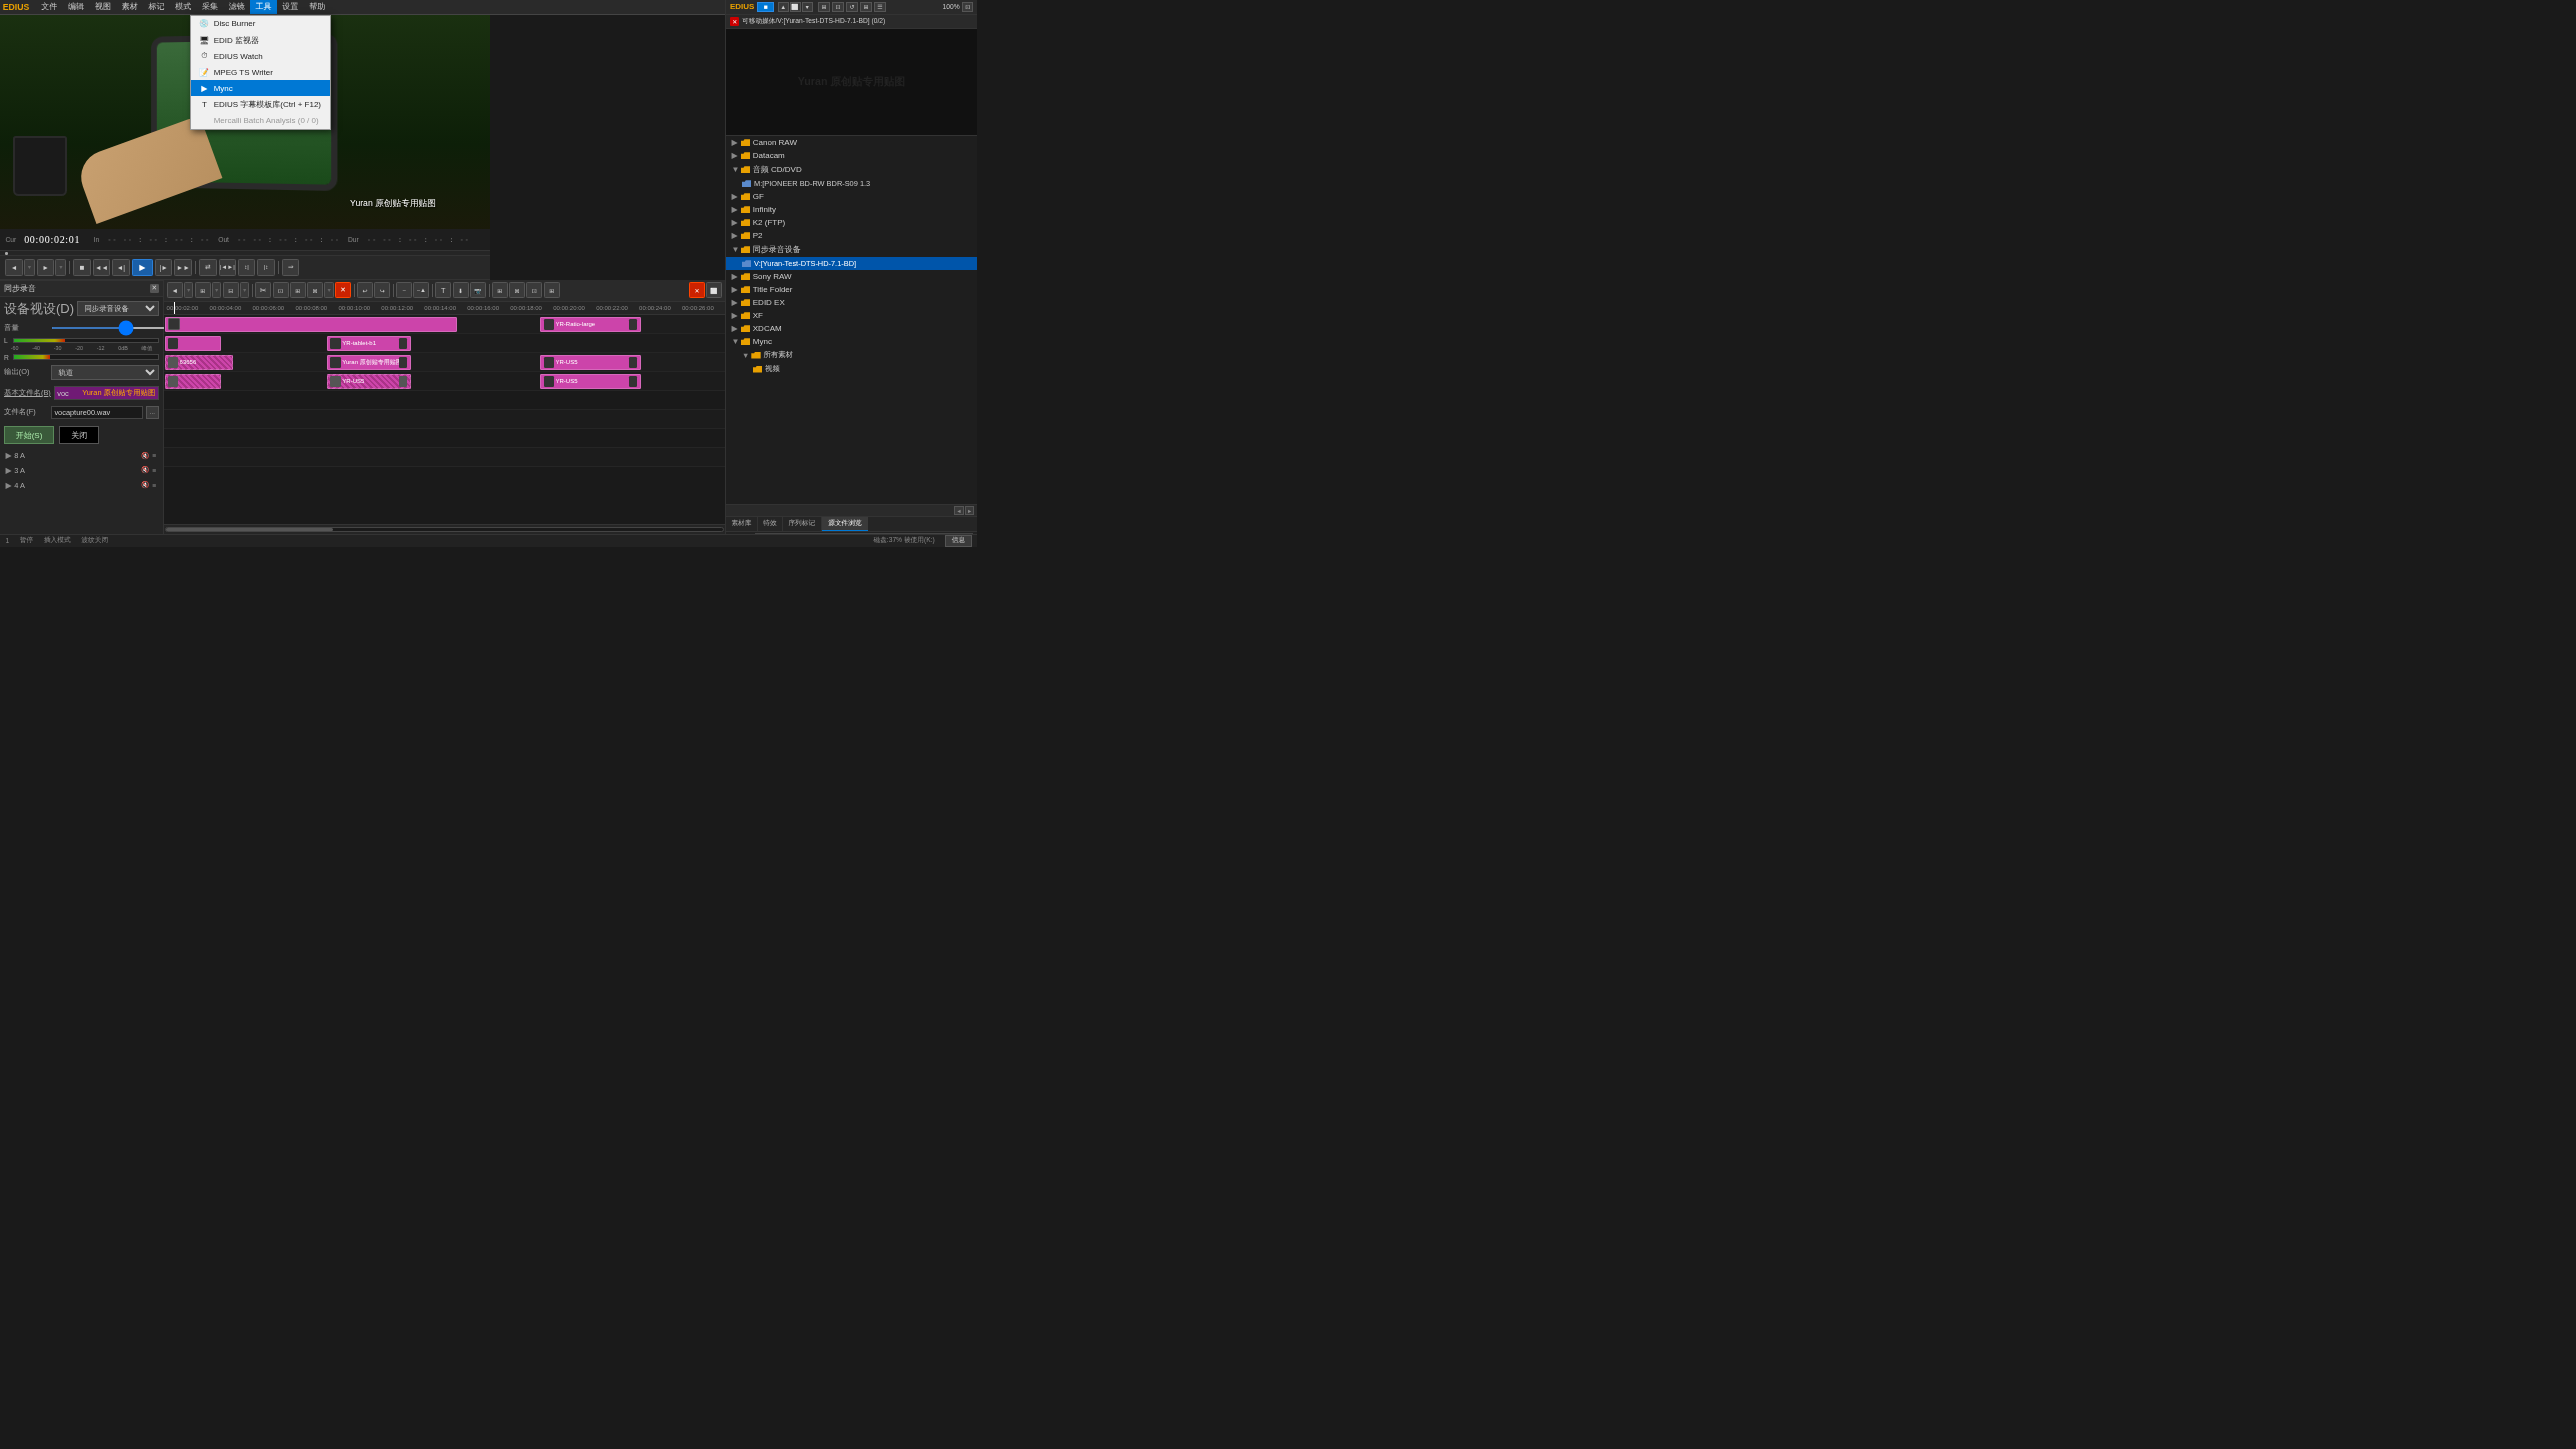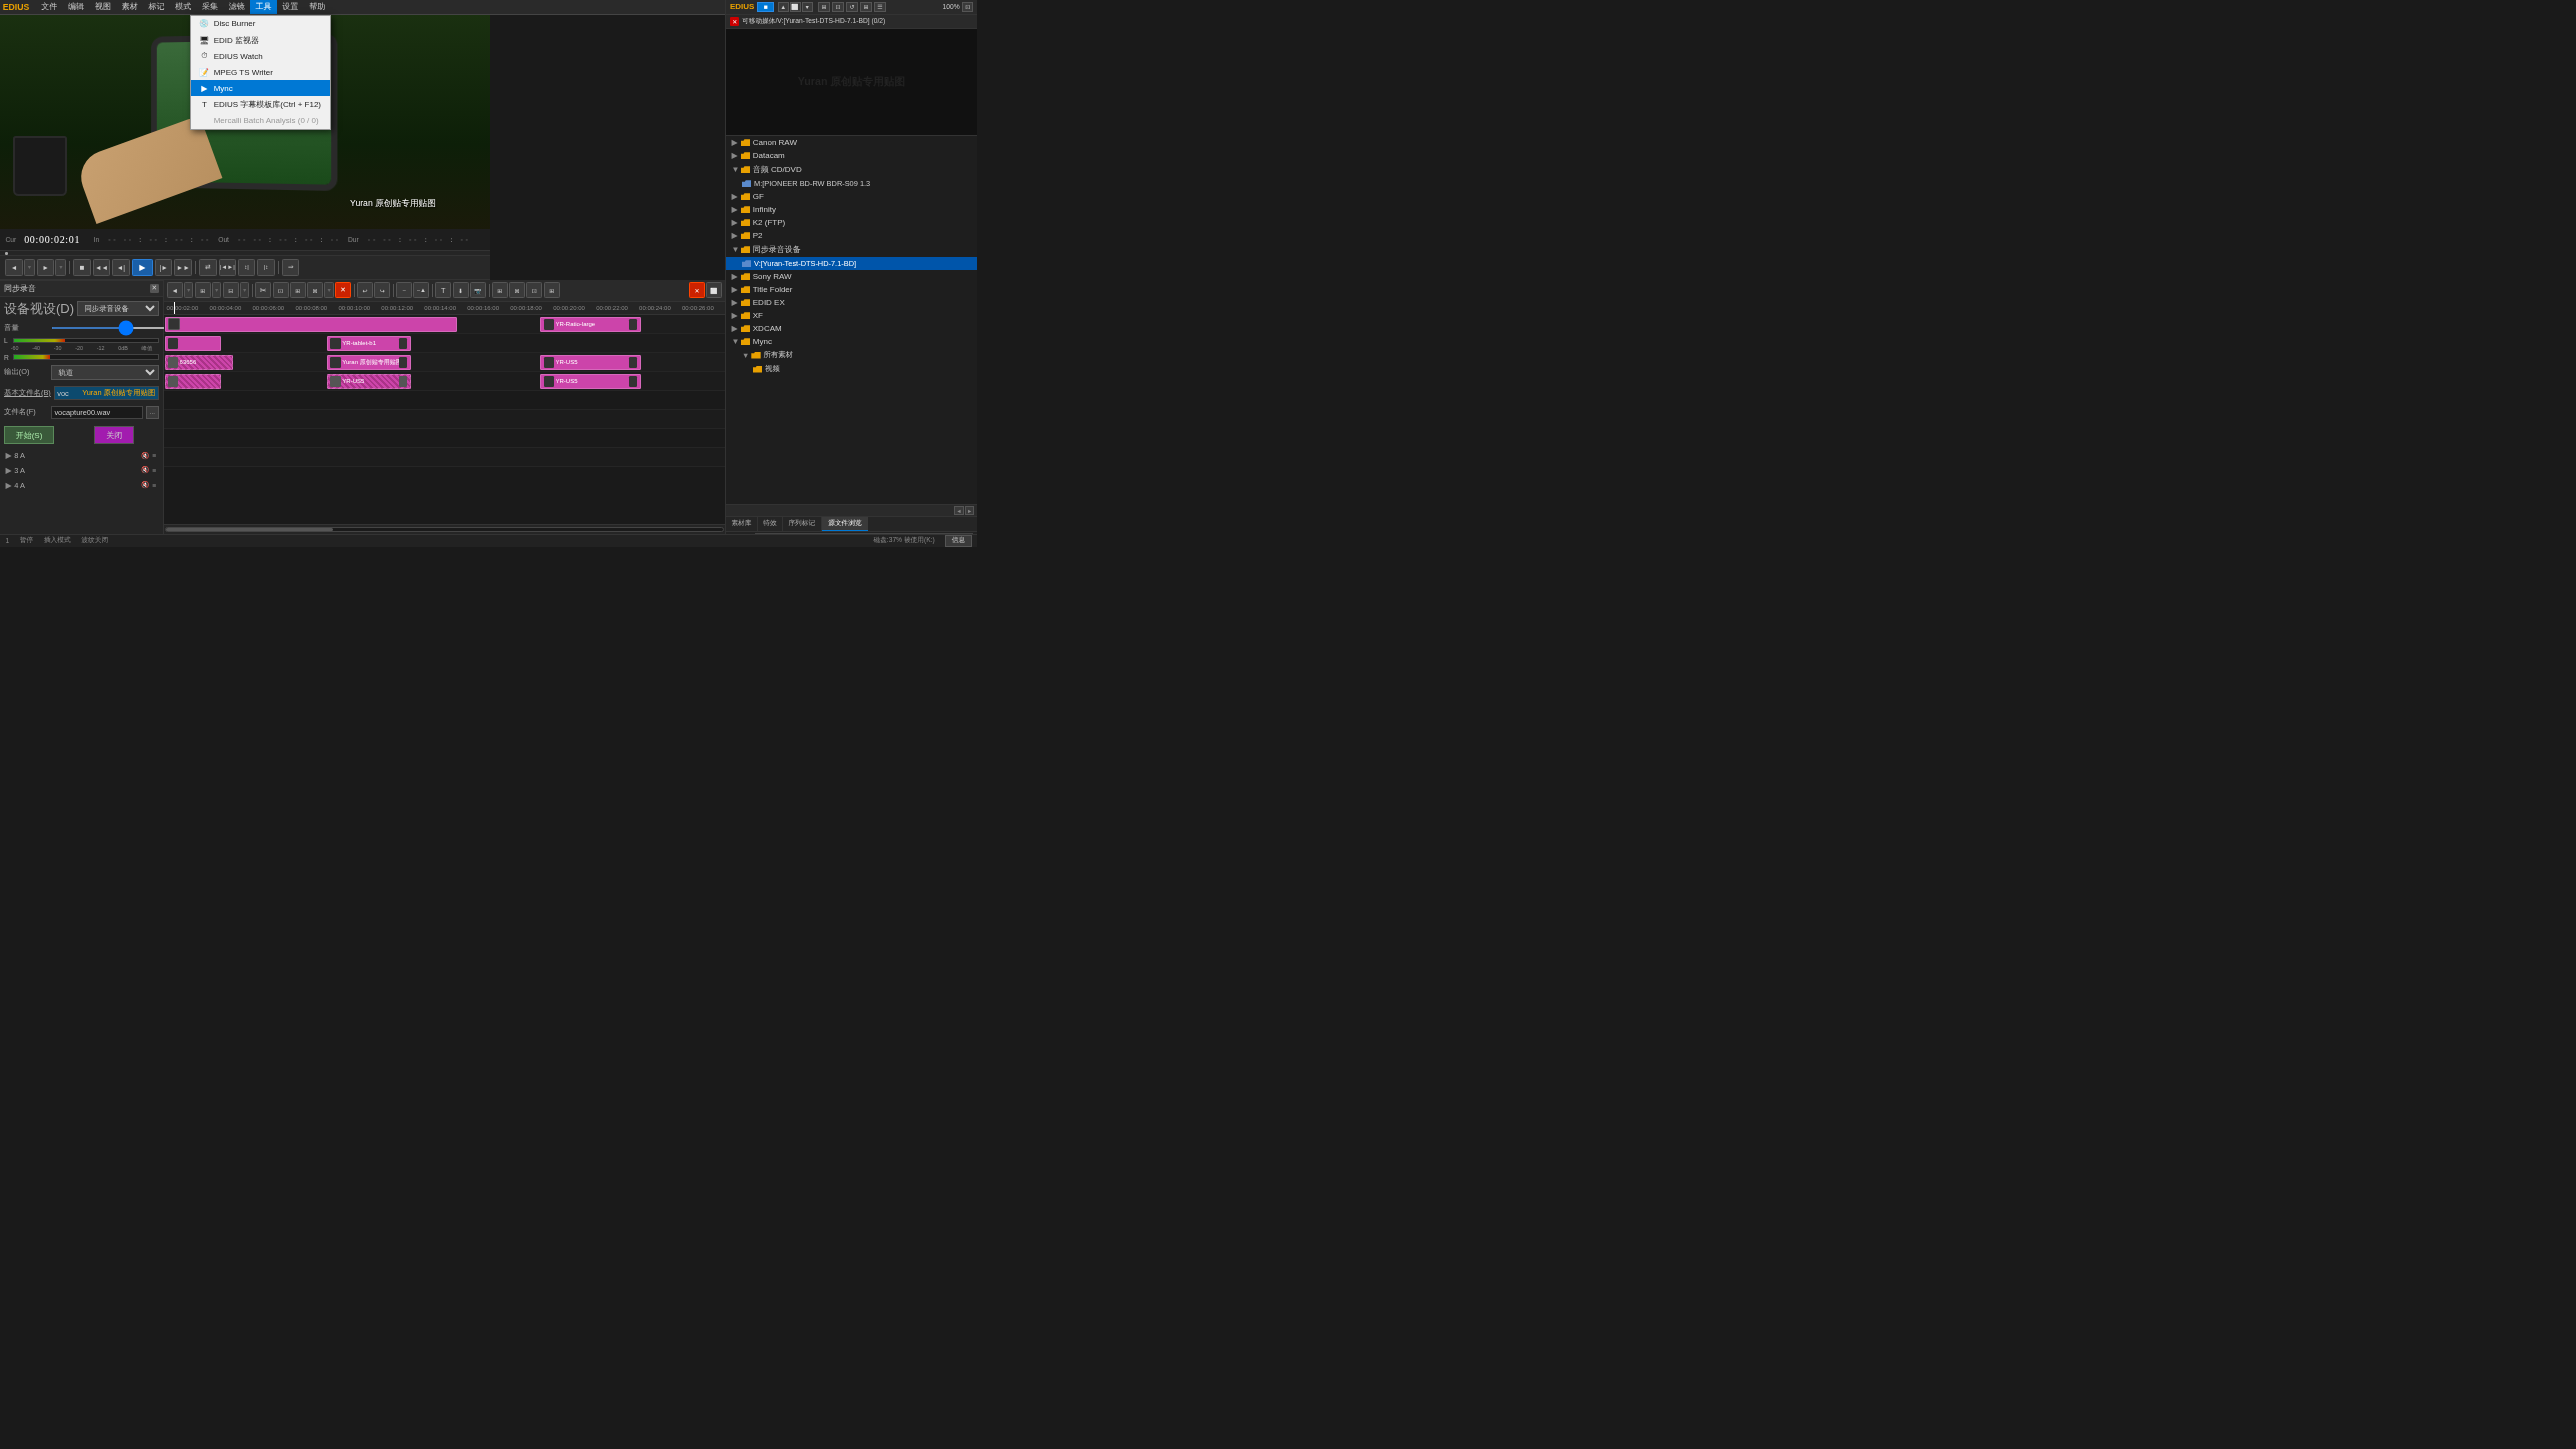--- a/index.html
+++ b/index.html
@@ -242,35 +242,35 @@
 
     <div style="display:flex;align-items:center;padding:2.7px 4px;gap:2.7px;">
       <span style="color:#aaa;font-size:7.4px;min-width:44px;">输出(O)</span>
       <select style="flex:1;background:#3a3a3a;border:0.7px solid #555;color:#ccc;padding:1.3px 2.7px;font-size:7.4px;">
         <option>轨道</option>
       </select>
     </div>
 
     <div style="display:flex;align-items:center;padding:2.7px 4px;gap:2.7px;">
       <span style="color:#aaa;font-size:7.4px;min-width:44px;text-decoration:underline;">基本文件名(B)</span>
-      <div style="flex:1;background:#0c4a6e;border:0.7px solid #444;padding:1.3px 2.7px;display:flex;align-items:flex-end;gap:1.3px;">
+      <div style="flex:1;background:#701a75;border:0.7px solid #444;padding:1.3px 2.7px;display:flex;align-items:flex-end;gap:1.3px;">
         <span style="font-size:7.4px;color:#ccc;flex:1;overflow:hidden;white-space:nowrap;">voc</span>
         <span style="color:#ffaa00;font-size:7.4px;">Yuran 原创贴专用贴图</span>
       </div>
     </div>
 
     <div style="display:flex;align-items:center;padding:2.7px 4px;gap:2.7px;">
       <span style="color:#aaa;font-size:7.4px;min-width:44px;">文件名(F)</span>
       <span style="flex:1;background:#1a1a1a;border:0.7px solid #444;padding:1.3px 2.7px;font-size:7.4px;color:#ccc;">vocapture00.wav</span>
       <button style="width:13.4px;height:13.4px;background:#3a3a3a;border:0.7px solid #555;color:#ccc;cursor:pointer;font-size:6px;">...</button>
     </div>
 
     <div style="display:flex;gap:5.4px;padding:4px;">
       <button style="background:#3a5a3a;border:0.7px solid #5a8a5a;color:#aaeaaa;padding:2.7px 10.7px;cursor:pointer;font-size:8px;">开始(S)</button>
-      <button style="background:#a21caf;border:0.7px solid #555;color:#ccc;padding:2.7px 10.7px;cursor:pointer;font-size:8px;margin-left:35px;">关闭</button>
+      <button style="background:#000000;border:0.7px solid #555;color:#ccc;padding:2.7px 10.7px;cursor:pointer;font-size:8px;">关闭</button>
     </div>
 
     <div>
       <div style="display:flex;align-items:center;padding:1.3px 5.4px;height:14.8px;">
         <span style="color:#888;cursor:pointer;margin-right:2.7px;">▶</span>
         <span style="color:#aaa;font-size:7.4px;flex:1;">8 A</span>
         <span style="color:#888;font-size:6.7px;margin:0 1.3px;cursor:pointer;">🔇</span>
         <span style="color:#888;font-size:6.7px;margin:0 1.3px;cursor:pointer;">≡</span>
       </div>
       <div style="display:flex;align-items:center;padding:1.3px 5.4px;height:14.8px;">

